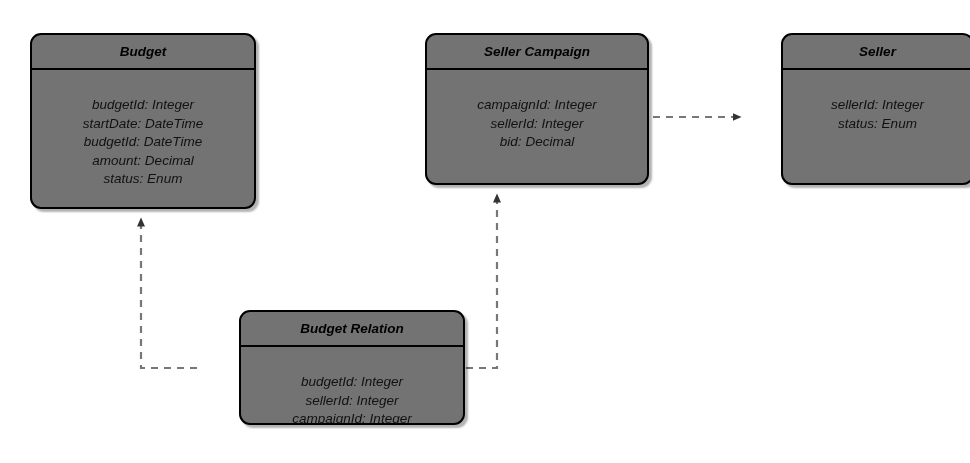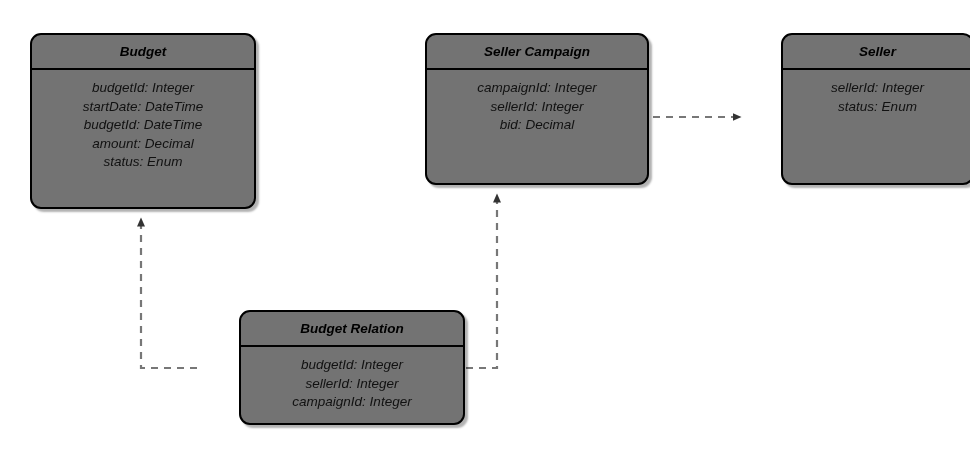--- a/index.html
+++ b/index.html
@@ -40,21 +40,21 @@
     line-height: 33px;
     text-align: center;
     font-size: 13.5px;
     font-weight: bold;
     color: #000000;
     border-bottom: 2px solid #000000;
     white-space: nowrap;
   }
   .entity-body {
     box-sizing: border-box;
-    padding-top: 9px;
+    padding-top: 26px;
     text-align: center;
   }
   .attr-row {
     font-size: 13.5px;
     line-height: 18.5px;
     color: #111111;
     white-space: nowrap;
   }
 </style>
 </head>

